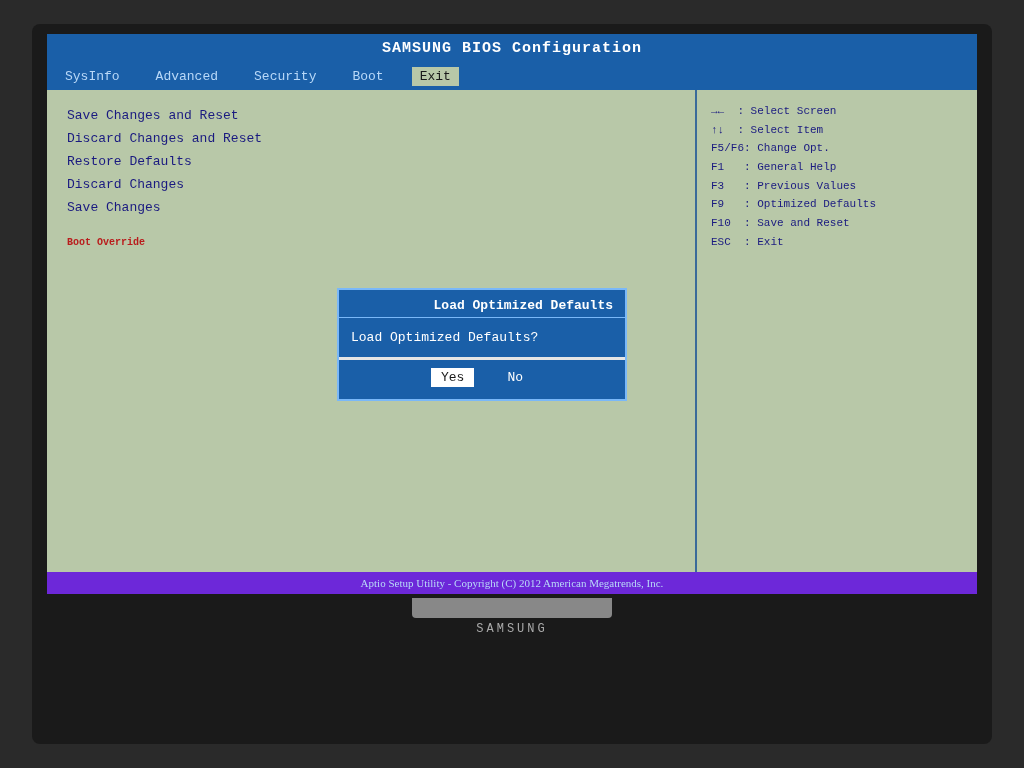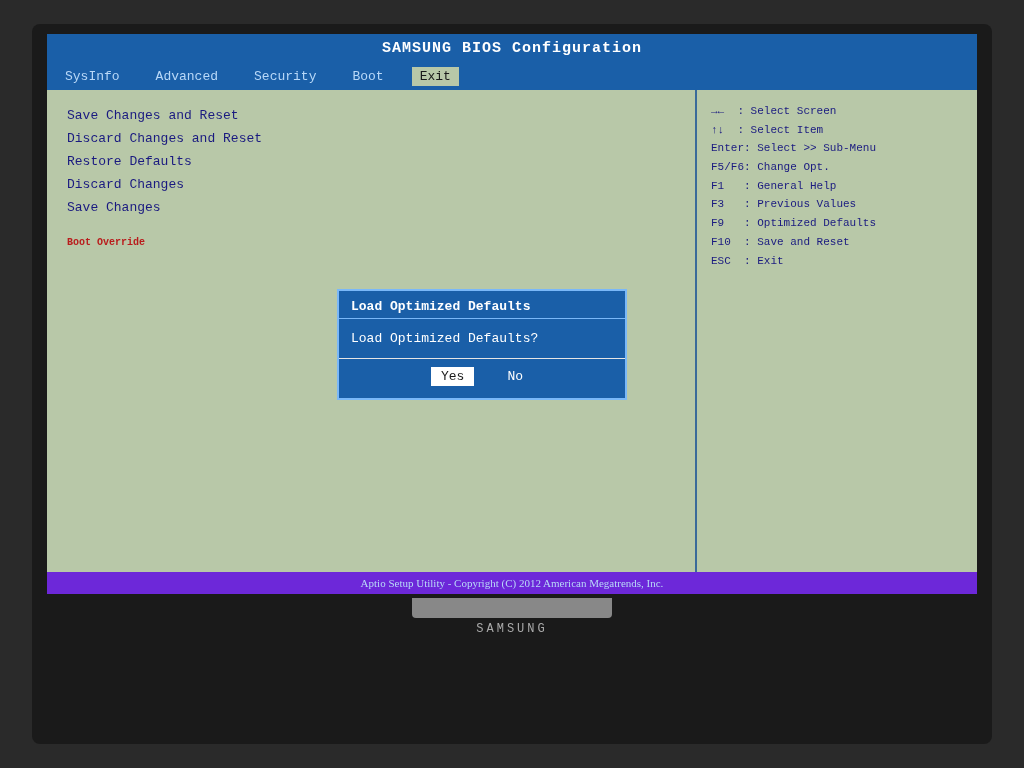--- a/index.html
+++ b/index.html
@@ -153,37 +153,38 @@
       left: -30px;
     }
 
     .dialog-title {
       background: #1a5fa8;
       color: white;
       font-size: 13px;
       padding: 8px 12px 4px 12px;
       font-weight: bold;
       border-bottom: 1px solid #7ab8f8;
+      text-align: right;
     }
 
     .dialog-body {
       background: #1a5fa8;
       color: white;
       font-size: 13px;
       padding: 12px 12px;
       text-align: left;
     }
 
     .dialog-buttons {
       background: #1a5fa8;
       display: flex;
       justify-content: center;
       gap: 23px;
       padding: 8px 12px 12px 12px;
-      border-top: 1px solid #e5e5e5;
+      border-top: 3px solid #e5e5e5;
     }
 
     .dialog-btn {
       color: white;
       font-size: 13px;
       font-family: 'Courier New', Courier, monospace;
       padding: 2px 10px;
       cursor: pointer;
       background: transparent;
       border: none;
@@ -237,21 +238,20 @@
         <div class="menu-item">Discard Changes</div>
         <div class="menu-item">Save Changes</div>
 
         <div class="section-label">Boot Override</div>
       </div>
 
       <div class="right-panel">
         <div class="key-help">
           <div>→← &nbsp;: Select Screen</div>
           <div>↑↓ &nbsp;: Select Item</div>
-          <div>Enter: Select &gt;&gt; Sub-Menu</div>
           <div>F5/F6: Change Opt.</div>
           <div>F1 &nbsp;&nbsp;: General Help</div>
           <div>F3 &nbsp;&nbsp;: Previous Values</div>
           <div>F9 &nbsp;&nbsp;: Optimized Defaults</div>
           <div>F10 &nbsp;: Save and Reset</div>
           <div>ESC &nbsp;: Exit</div>
         </div>
       </div>
     </div>
 

